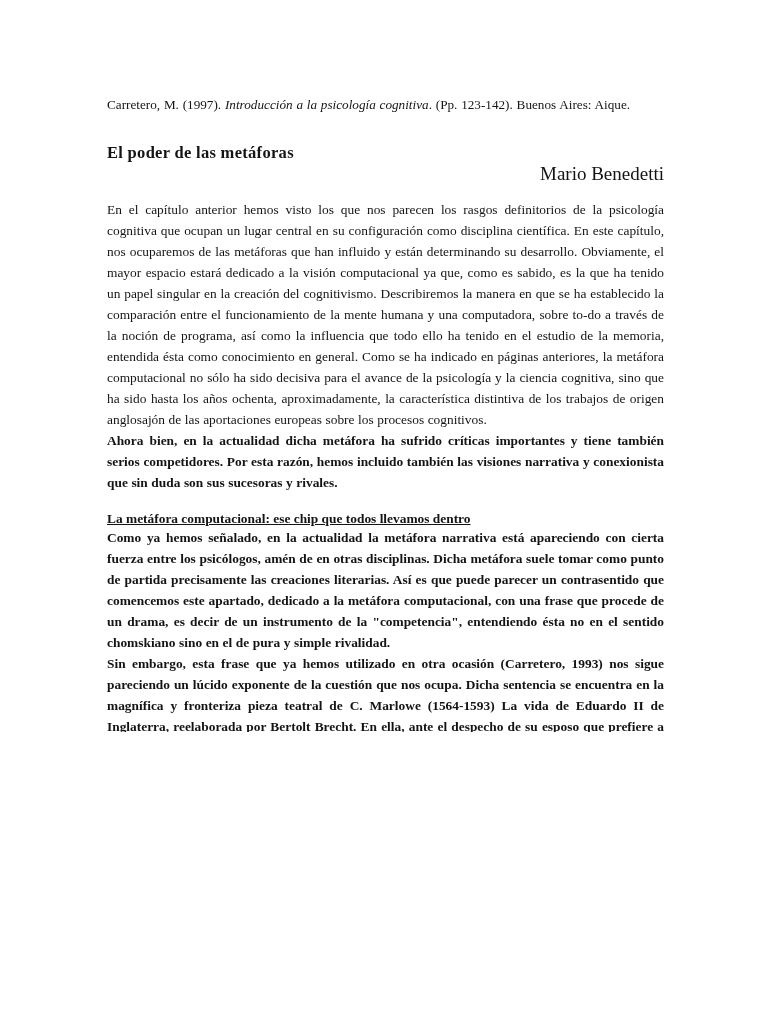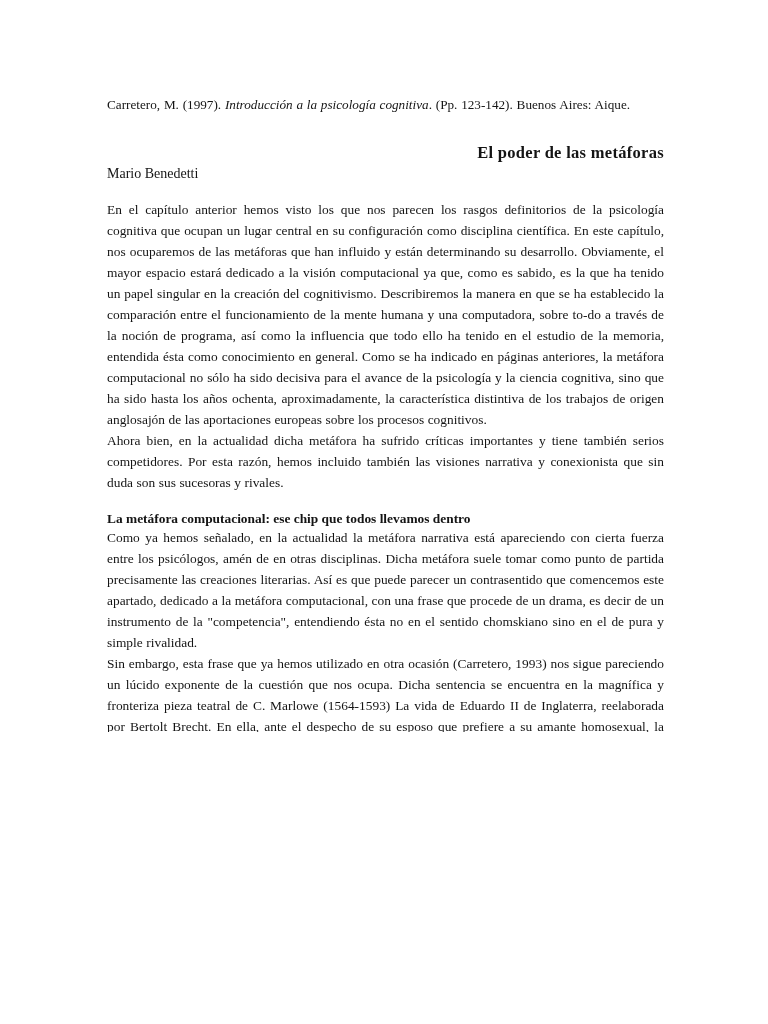--- a/index.html
+++ b/index.html
@@ -41,56 +41,58 @@
     font-style: italic;
   }
 
   
   .doc-title {
     font-size: 16.5px;
     font-weight: bold;
     line-height: 20px;
     letter-spacing: 0.3px;
     margin: 0 0 2px 0;
-    text-align: right;
   }
   .doc-epigraph {
     font-size: 13.2px;
     font-style: italic;
     line-height: 17px;
     margin: 0 0 1px 0;
   }
   .doc-author {
-    font-size: 14px;
+    font-size: 19px;
     line-height: 17px;
     margin: 0 0 17px 0;
+    text-align: right;
   }
 
   
   .para {
     font-size: 13.4px;
     line-height: 21px;
     text-align: justify;
     text-justify: inter-word;
     margin: 0;
     word-spacing: 0.2px;
   }
   .para.tight {
     margin-top: 0;
+    font-weight: bold;
   }
   .spacer-sm {
     height: 17px;
   }
 
   .section-heading {
     font-size: 13.4px;
     font-weight: bold;
     line-height: 17.1px;
     text-align: left;
     margin: 0;
+    text-decoration: underline;
   }
 </style>
 </head>
 <body>
 
 <div class="page">
   <div class="content">
 
     <p class="citation"><span>Carretero, M. (1997). </span><span class="ital">Introducción a la psicología cognitiva</span><span>. (Pp. 123-142). Buenos Aires: Aique.</span></p>
 

